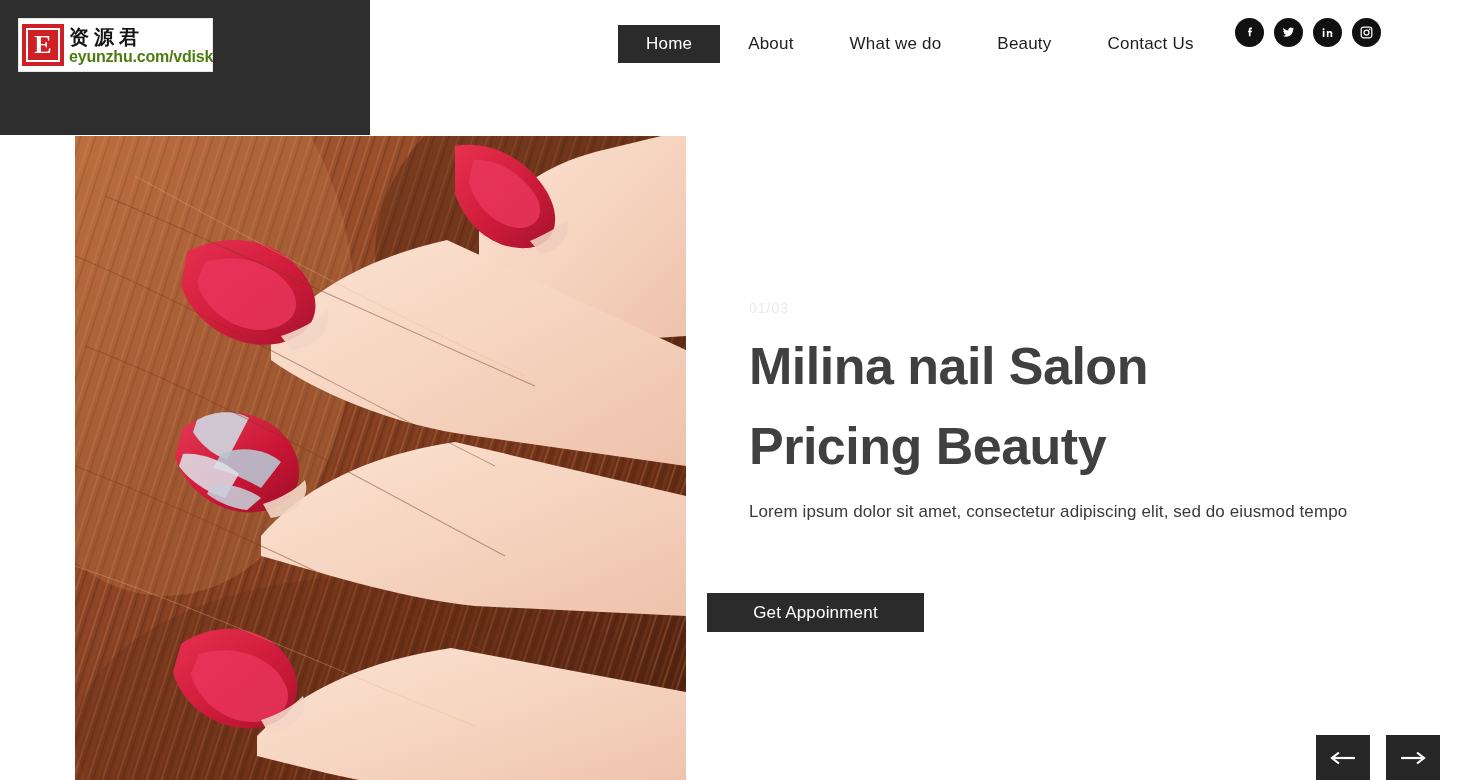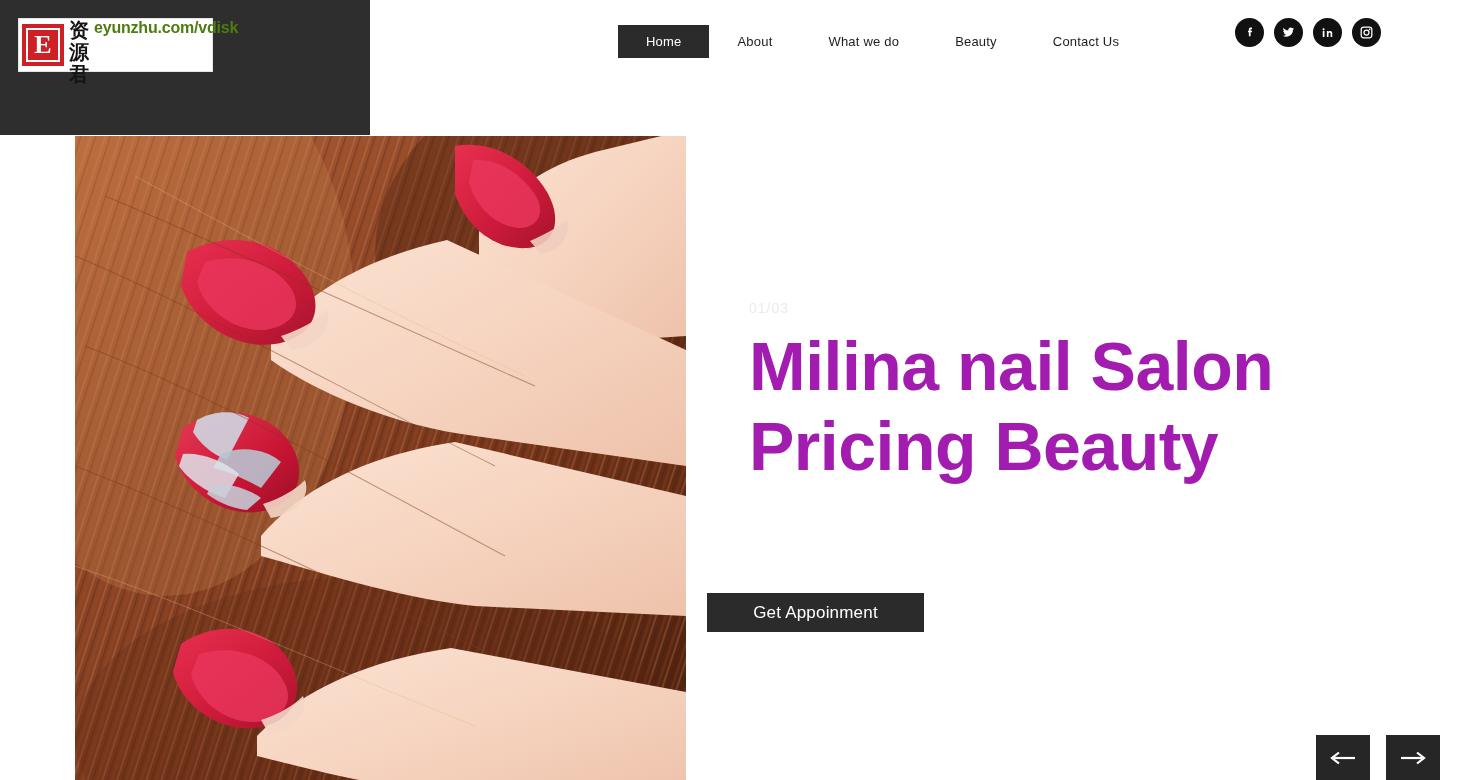--- a/index.html
+++ b/index.html
@@ -44,21 +44,21 @@
     flex:0 0 auto;
   }
   .wm-logo-inner{
     width:34px; height:34px; background:#cf2026;
     border:2px solid #ffffff;
     display:flex; align-items:center; justify-content:center;
     color:#ffffff; font-family:"Liberation Serif", serif;
     font-weight:700; font-size:26px; line-height:1;
   }
   .wm-right{
-    margin-left:5px; display:flex; flex-direction:row;
+    margin-left:5px; display:flex; flex-direction:column;
     justify-content:center; height:100%;
   }
   .wm-cn{
     font-family:"DejaVu Sans", sans-serif;
     font-size:20px; color:#141414; letter-spacing:5px;
     line-height:22px; font-weight:600;
   }
   .wm-url{
     font-family:"Liberation Sans", sans-serif;
     font-size:16px; font-weight:700; color:#4d7c0f;
@@ -68,21 +68,21 @@
   
   .header{
     position:absolute; left:370px; top:0; width:1100px; height:135px;
     background:#ffffff; z-index:3;
   }
   .nav{
     position:absolute; left:248px; top:25px;
     display:flex; align-items:center; gap:0px;
   }
   .nav-item{
-    font-size:13px; color:#1d1d1d; letter-spacing:0.2px;
+    font-size:17px; color:#1d1d1d; letter-spacing:0.2px;
     padding:9px 0; white-space:nowrap;
     cursor:pointer;
   }
   .nav-link-box{ padding:0 28px; }
   .nav-item.active{
     background:#2b2b2b; color:#ffffff;
     padding:9px 0;
   }
 
   .socials{
@@ -109,22 +109,22 @@
   
   .hero-copy{
     position:absolute; left:749px; top:300px;
     width:700px; z-index:4;
   }
   .slide-count{
     font-size:14px; color:#ebebeb; letter-spacing:1px;
     font-weight:500; margin-bottom:10px;
   }
   .hero-title{
-    font-size:68px; line-height:80px; font-weight:700;
-    color:#a21caf; letter-spacing:-0.5px;
+    font-size:52px; line-height:80px; font-weight:700;
+    color:#404040; letter-spacing:-0.5px;
     white-space:nowrap;
   }
   .hero-sub{
     margin-top:14px;
     font-size:17px; color:#3a3a3a; line-height:24px;
     white-space:nowrap; letter-spacing:0.1px;
   }
   .cta{
     position:absolute; left:707px; top:593px;
     width:217px; height:39px;
@@ -302,20 +302,21 @@
           <path d="M0 430 C120 470 250 530 400 590"></path>
         </g>
       </g>
     </svg>
   </div>
 
   <div class="hero-copy">
     <div class="slide-count">01/03</div>
     <div class="hero-title">Milina nail Salon</div>
     <div class="hero-title">Pricing Beauty</div>
+    <div class="hero-sub">Lorem ipsum dolor sit amet, consectetur adipiscing elit, sed do eiusmod tempo</div>
   </div>
 
   <button class="cta">Get Appoinment</button>
 
   <div class="arrows">
     <button class="arrow-btn">
       <svg width="26" height="14" viewBox="0 0 26 14" aria-hidden="true">
         <path d="M25 7 H4" stroke="#ffffff" stroke-width="2.2" fill="none"></path>
         <path d="M9 1.5 L2 7 L9 12.5" stroke="#ffffff" stroke-width="2.2" fill="none" stroke-linejoin="miter"></path>
       </svg>

